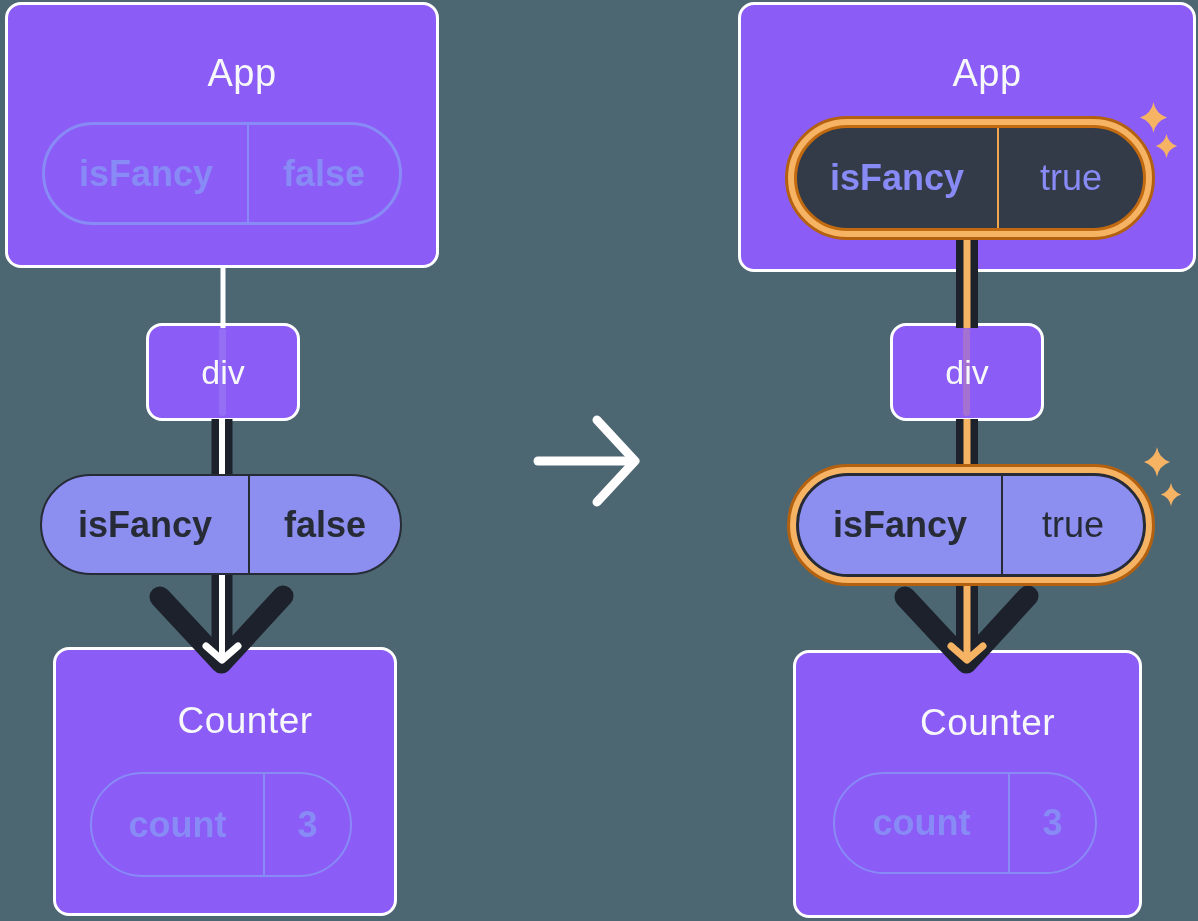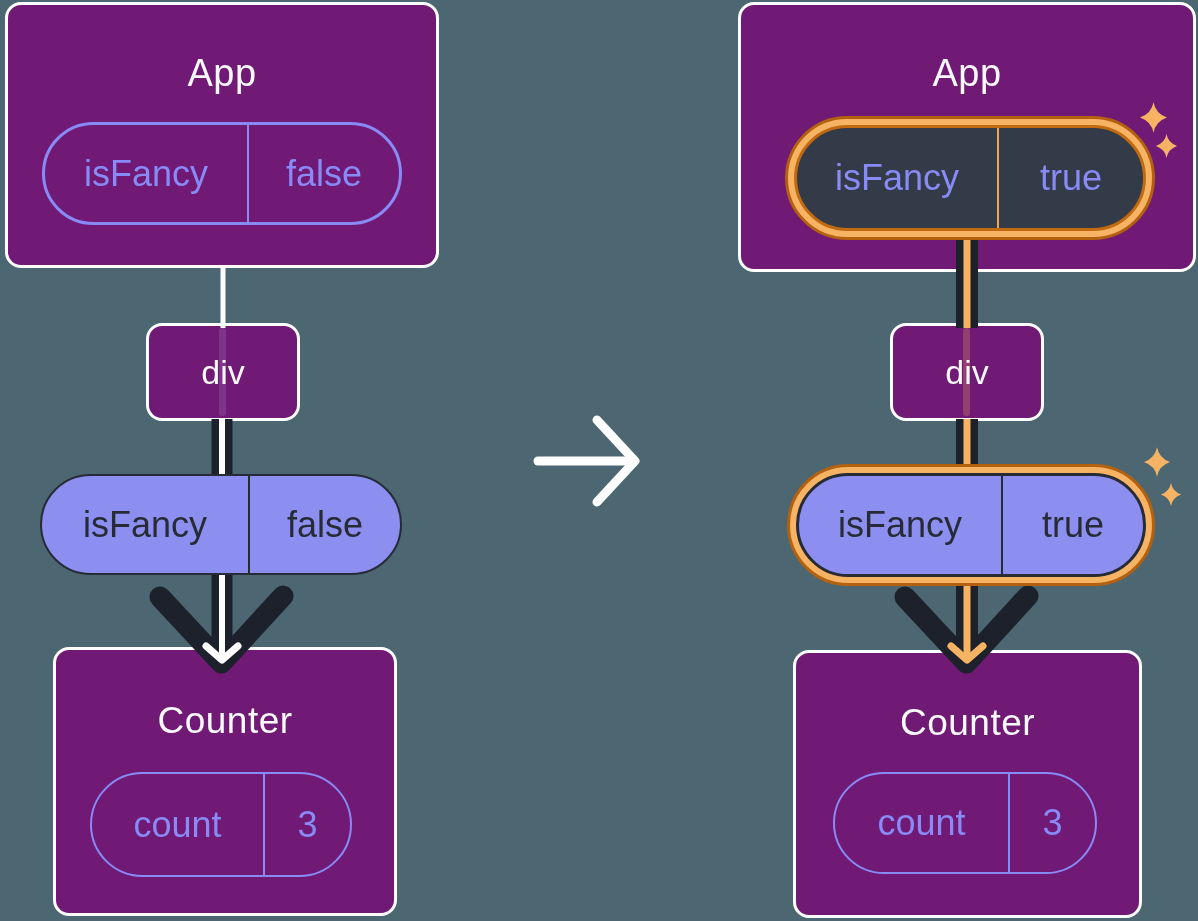--- a/index.html
+++ b/index.html
@@ -6,50 +6,51 @@
   body{
     width:1198px;height:921px;
     font-family:"Liberation Sans", sans-serif;
     background:#4d6772;
     overflow:hidden;
   }
   .stage{position:relative;width:1198px;height:921px;background:#4d6772;}
 
   .box{
     position:absolute;
-    background:#701a75;
+    background:#8b5cf6;
     border:3px solid #ffffff;
     border-radius:16px;
     box-sizing:border-box;
     z-index:1;
   }
   .title{
     position:absolute;
     color:#f7f8fa;
     text-align:center;
     font-size:38px;
     font-weight:500;
     letter-spacing:.5px;
     z-index:3;
+    padding-left:20px;
   }
   .overlay{
     position:absolute;left:0;top:0;
     z-index:5;
     pointer-events:none;
   }
   .pill{
     position:absolute;
     display:flex;
     align-items:stretch;
     border-radius:999px;
     box-sizing:border-box;
     font-size:36px;
     z-index:10;
   }
-  .seg{display:flex;align-items:center;justify-content:center;white-space:nowrap;}
+  .seg{display:flex;align-items:center;justify-content:center;white-space:nowrap;font-weight:bold;}
   .seg.rest{flex:1;}
   .pill.outline{border:3px solid #888af6;color:#888af6;background:transparent;}
   .pill.outline .seg.first{border-right:2px solid #888af6;}
   .pill.filled{background:#8c8ff0;border:2px solid #262b36;color:#262b36;}
   .pill.filled .seg.first{border-right:2px solid #262b36;}
 
   .ring{
     position:absolute;
     background:#f6b364;
     border:3px solid #b4610f;

